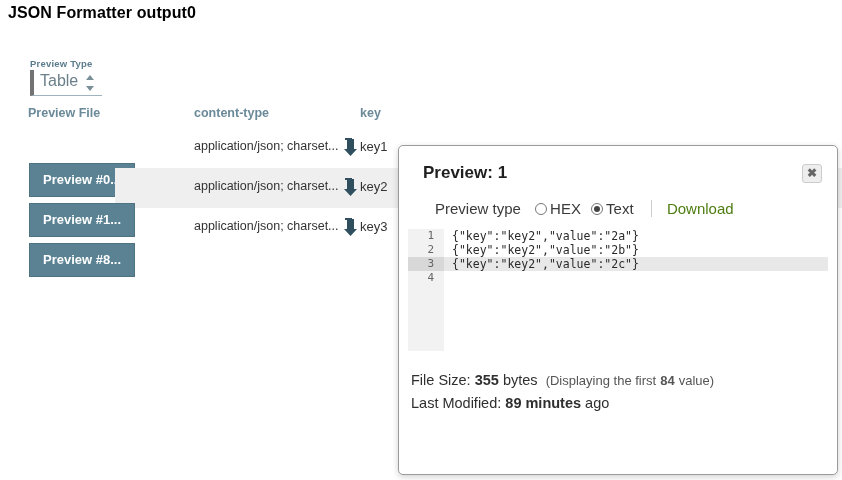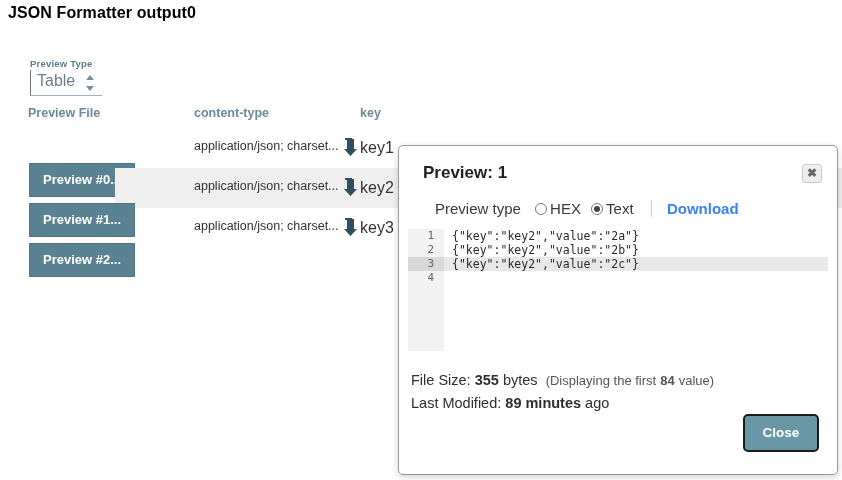--- a/index.html
+++ b/index.html
@@ -39,21 +39,21 @@
     font-weight: bold;
     color: #5b7c8d;
     letter-spacing: 0.2px;
     display: block;
     margin-bottom: 1px;
   }
   #preview-type-select {
     position: relative;
     width: 72px;
     height: 26px;
-    border-left: 1px solid #737373;
+    border-left: 4px solid #737373;
     border-bottom: 1px solid #9fb4bf;
     border-top: none;
     border-right: none;
     box-sizing: border-box;
     background: #ffffff;
   }
   #preview-type-select .sel-value {
     position: absolute;
     left: 6px;
     top: 2px;
@@ -157,21 +157,21 @@
     left: 342px;
     top: 8px;
     width: 18px;
     height: 22px;
     cursor: pointer;
   }
   .key-cell {
     position: absolute;
     left: 360px;
     top: 11px;
-    font-size: 16px;
+    font-size: 13px;
     color: #333333;
   }
 
   
   #preview-modal {
     position: absolute;
     left: 398px;
     top: 145px;
     width: 440px;
     height: 330px;
@@ -246,23 +246,22 @@
   }
   .vsep {
     display: inline-block;
     width: 1px;
     height: 17px;
     background: #cfcfcf;
     vertical-align: -3px;
     margin: 0 11px 0 7px;
   }
   #download-link {
-    color: #3b82f6;
-    cursor: pointer;
-    font-weight: bold;
+    color: #4d7c0f;
+    cursor: pointer;
   }
 
   
   #code-viewer {
     position: absolute;
     left: 9px;
     top: 83px;
     right: 9px;
     height: 122px;
     background: #ffffff;
@@ -394,21 +393,21 @@
       <svg width="18" height="22" viewBox="0 0 18 22">
         <path d="M5 3 L5 13 L2 13 L8.5 20 L15 13 L12 13 L12 3 Z" fill="#2f4f5e"></path>
         <rect x="3" y="2" width="7" height="2" fill="#2f4f5e"></rect>
       </svg>
     </span>
     <div class="key-cell">key2</div>
   </div>
 
   <div class="trow">
     <div class="stripe"></div>
-    <div class="preview-btn">Preview #2...</div>
+    <div class="preview-btn">Preview #8...</div>
     <div class="ctype-cell">application/json; charset...</div>
     <span class="dl-icon">
       <svg width="18" height="22" viewBox="0 0 18 22">
         <path d="M5 3 L5 13 L2 13 L8.5 20 L15 13 L12 13 L12 3 Z" fill="#2f4f5e"></path>
         <rect x="3" y="2" width="7" height="2" fill="#2f4f5e"></rect>
       </svg>
     </span>
     <div class="key-cell">key3</div>
   </div>
 
@@ -462,15 +461,14 @@
       <b class="dim">84</b>
       <span class="dim">value)</span>
     </div>
     <div>
       <span>Last Modified:</span>
       <b>89 minutes</b>
       <span>ago</span>
     </div>
   </div>
 
-  <div id="modal-close-btn">Close</div>
 
 </div>
 
 </body></html>

